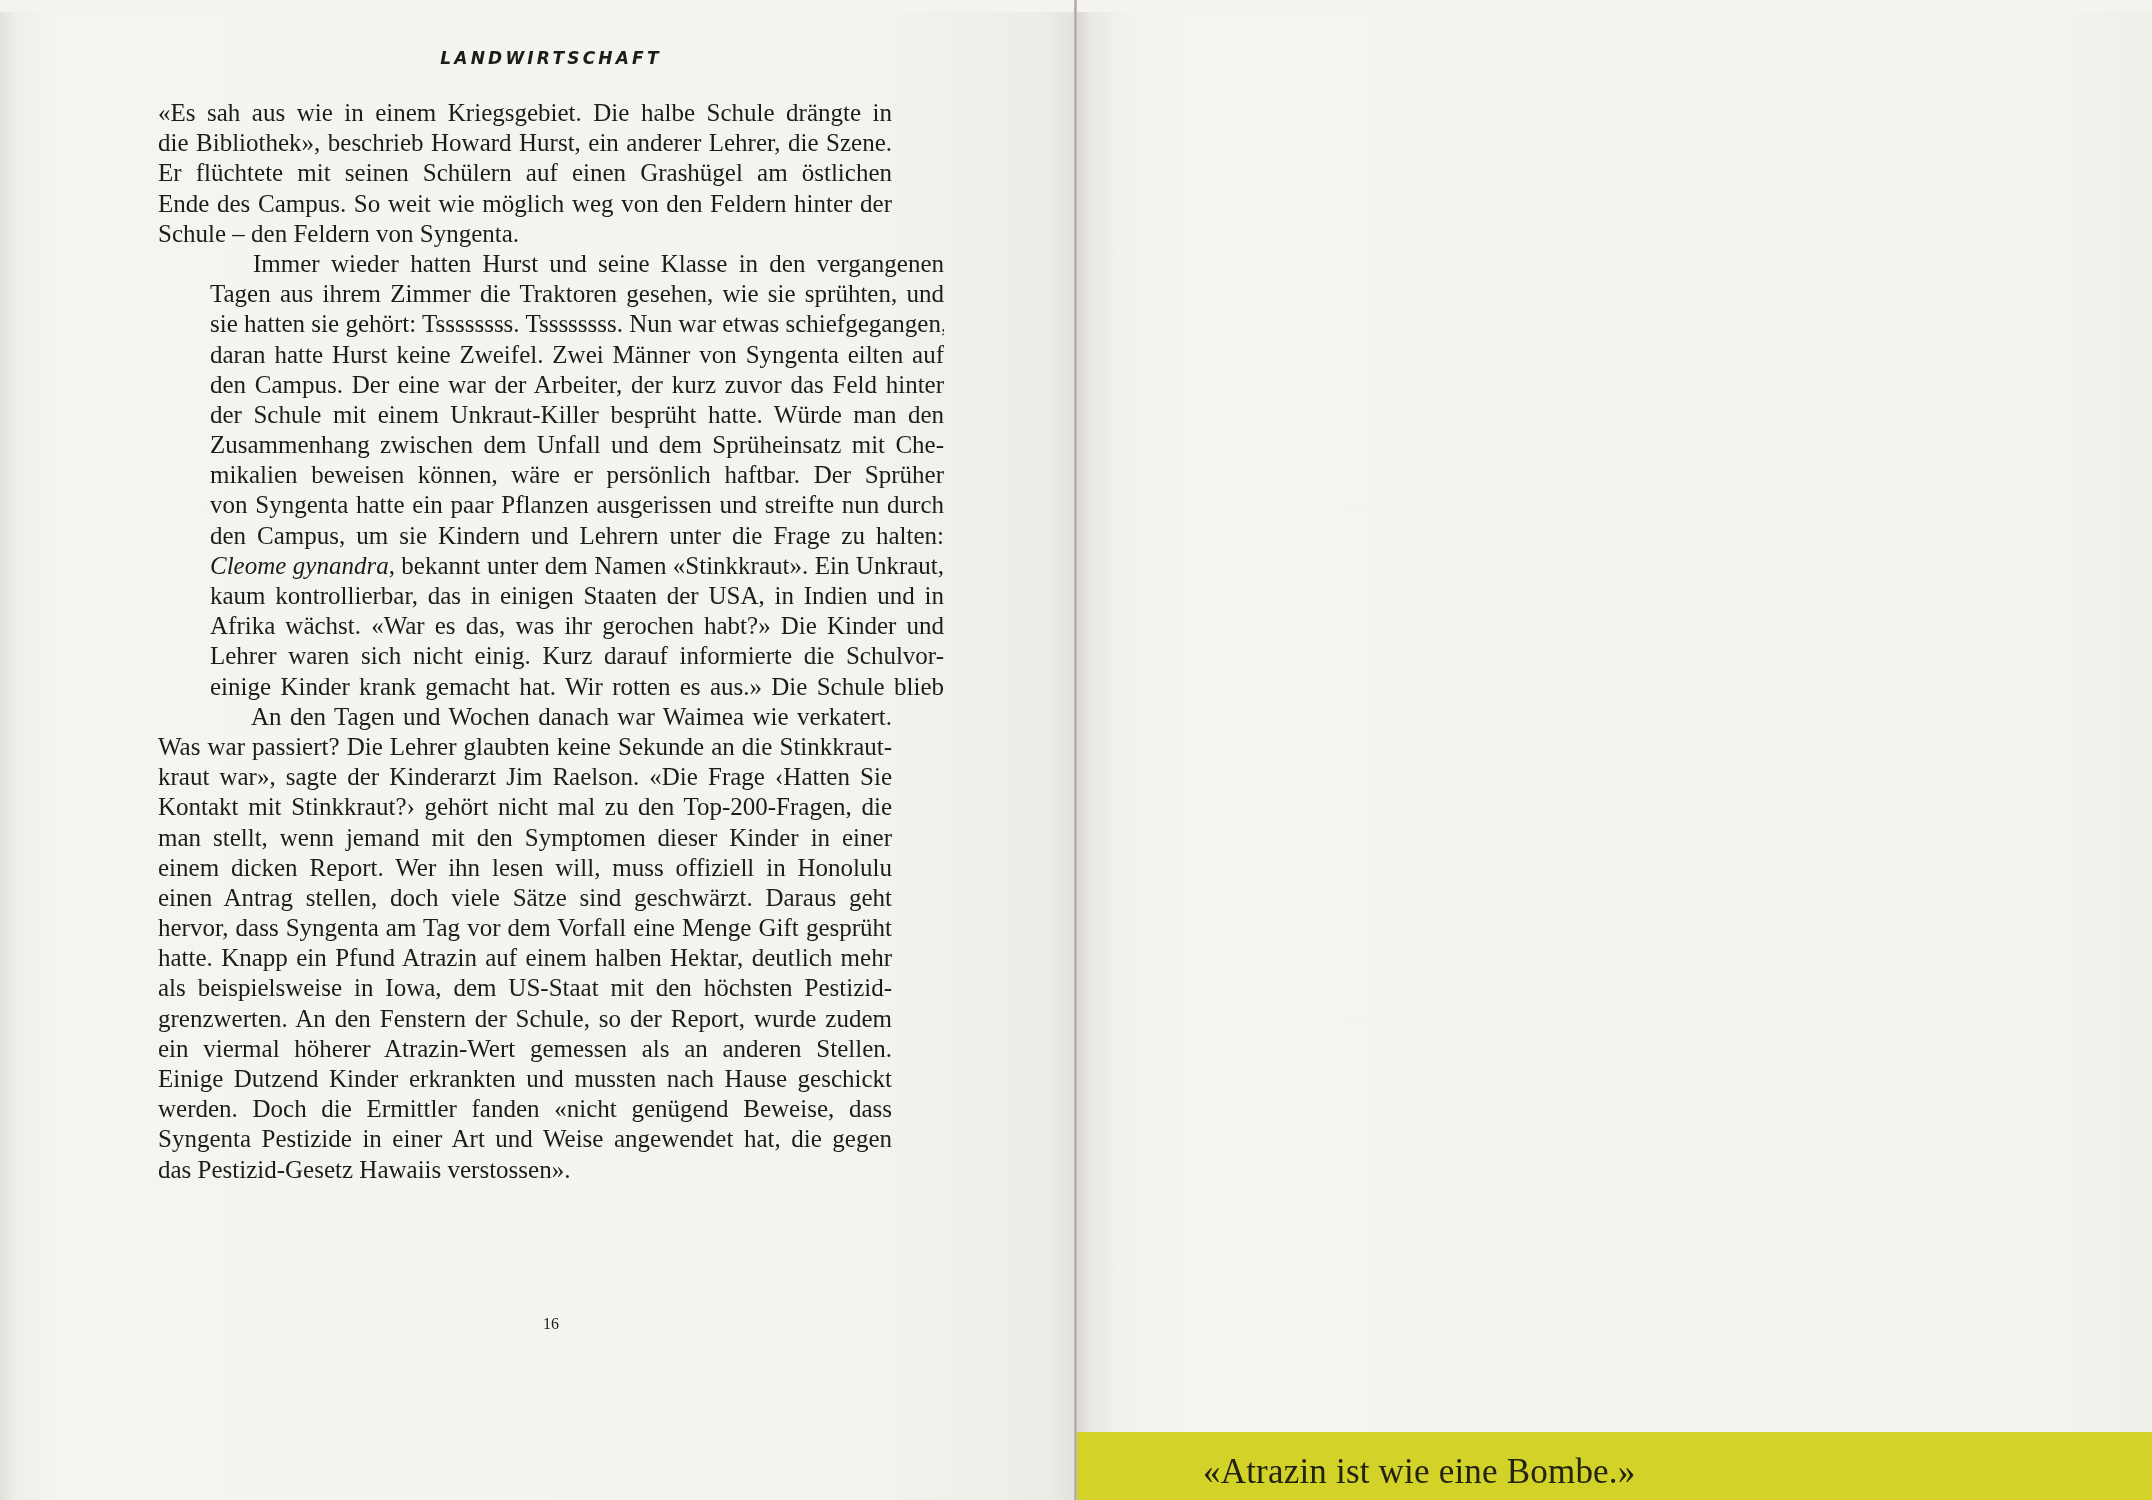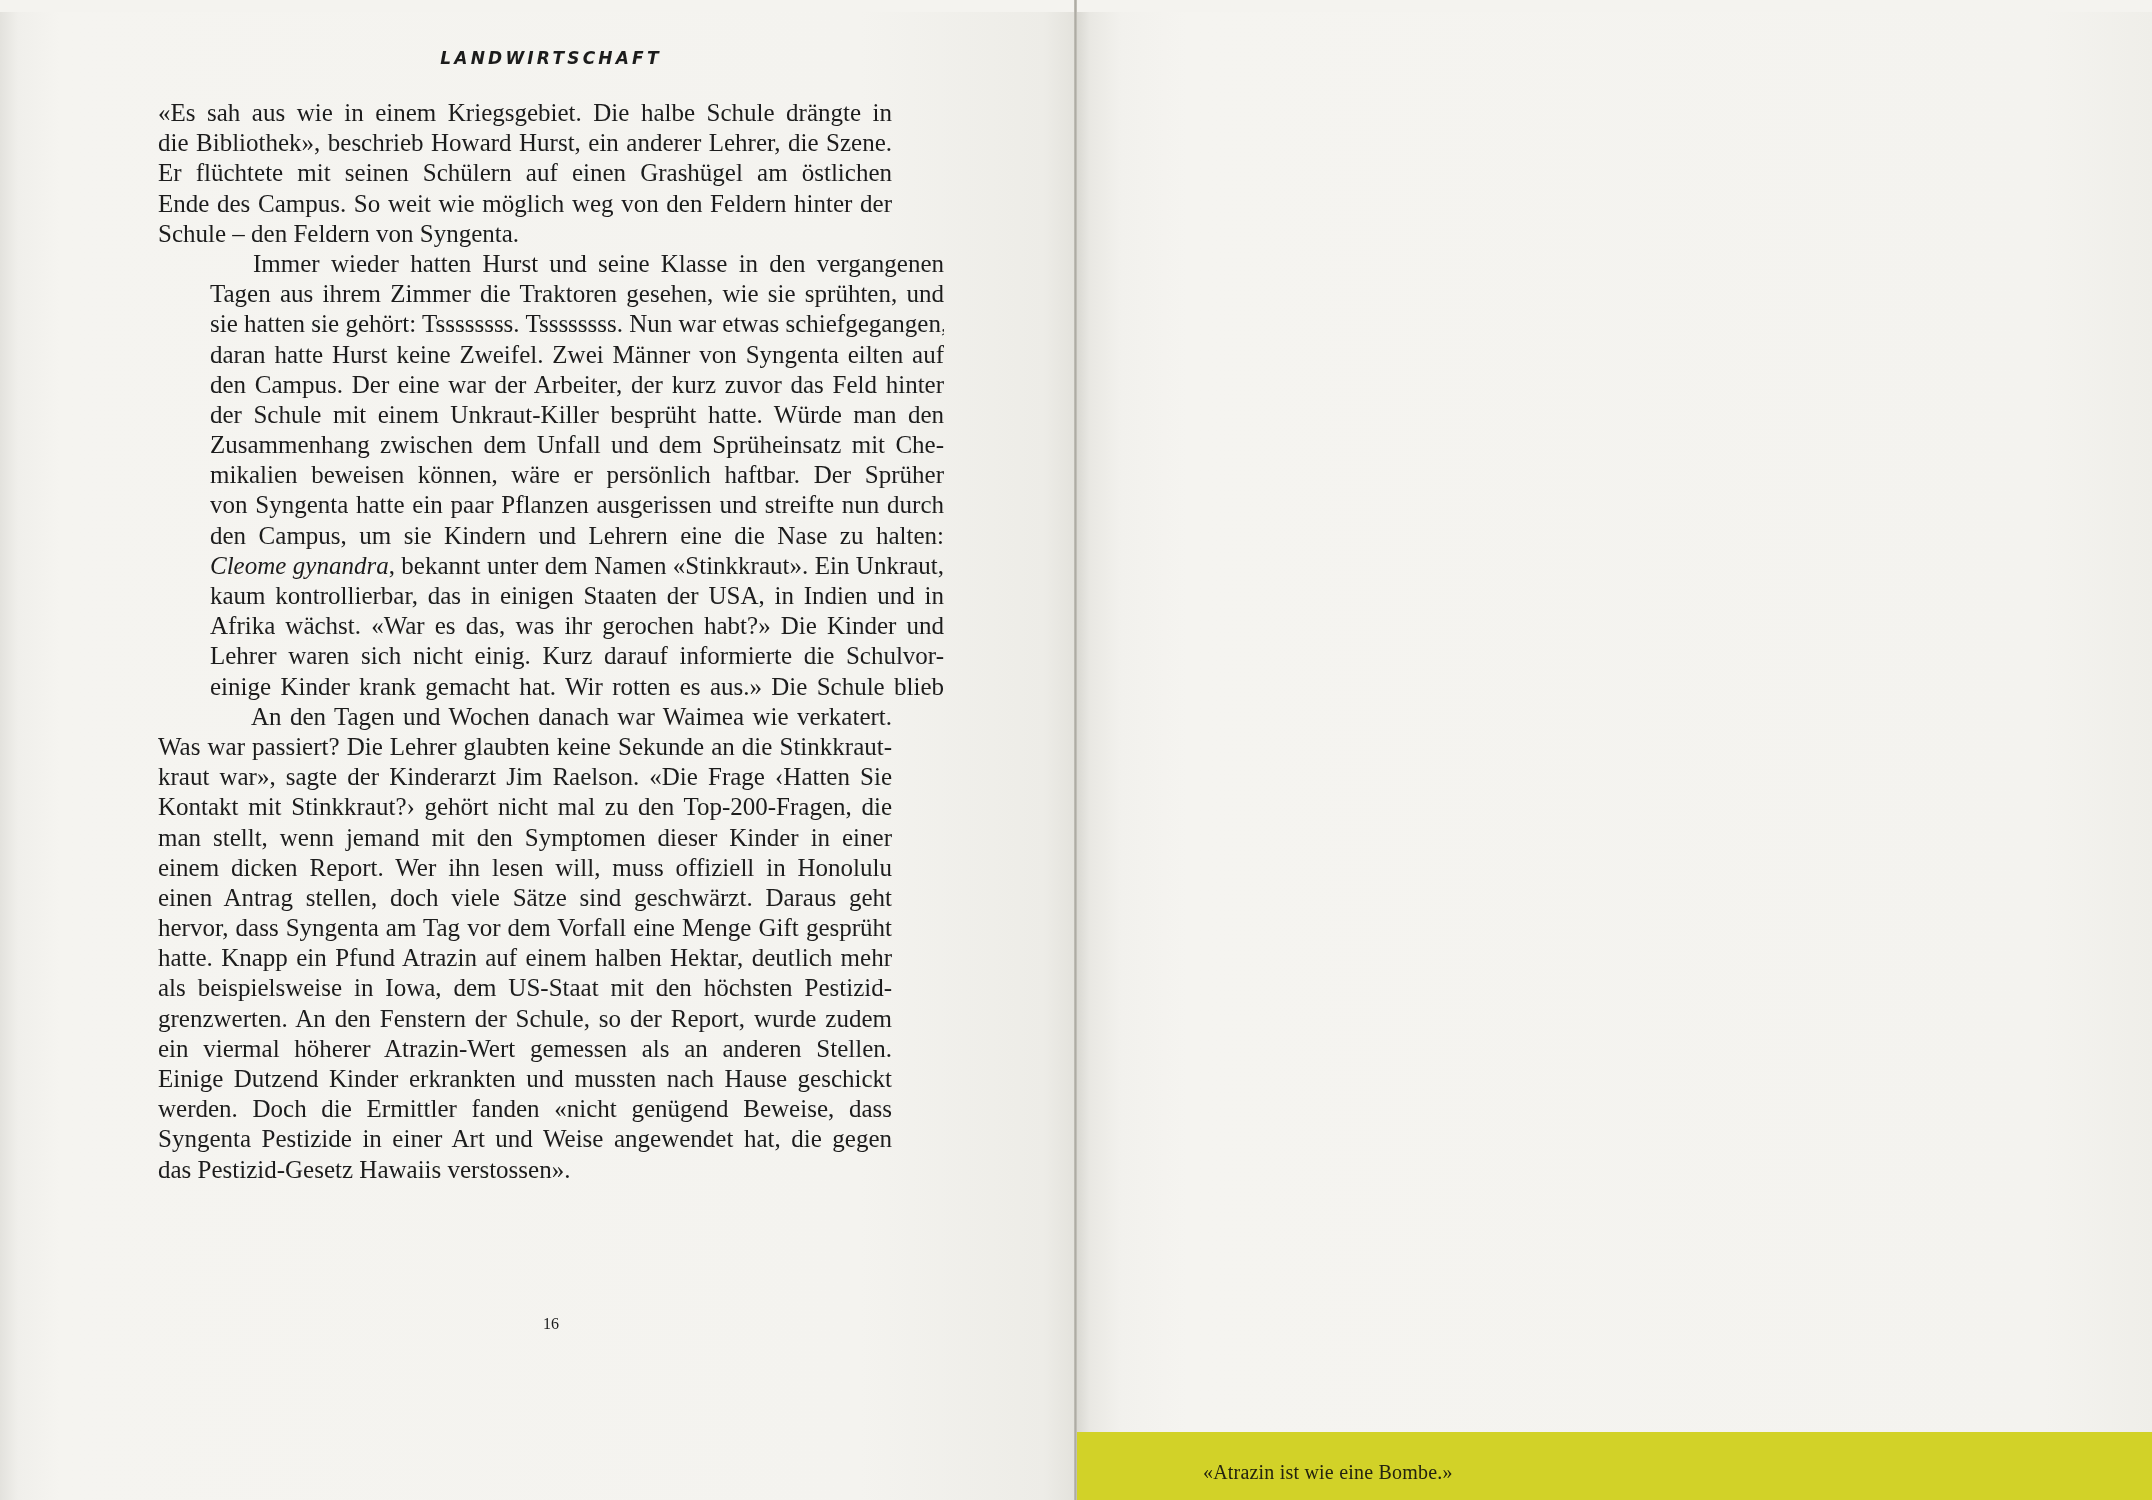--- a/index.html
+++ b/index.html
@@ -49,21 +49,21 @@
     position:absolute;top:1303px;left:0;width:100%;
     text-align:center;font-size:16px;color:#1c1c1c;
   }
   .quote-banner{
     position:absolute;left:0;bottom:0;width:1076px;height:80px;
     display:flex;align-items:center;
     box-sizing:border-box;padding-left:127px;
   }
   .quote-banner .quote-text{
     font-family:"Liberation Serif", serif;
-    font-size:20px;letter-spacing:0.2px;
+    font-size:35px;letter-spacing:0.2px;
   }
 </style>
 </head>
 <body>
 
 <div class="spread">
 
   <div class="page left">
     <div class="column">
       <div class="running-head" style="color: rgb(28, 28, 28);">LANDWIRTSCHAFT</div>
@@ -78,21 +78,21 @@
           <div class="para shifted">
             <div class="line" style="padding-left: 43px;">Immer wieder hatten Hurst und seine Klasse in den vergangenen</div>
             <div class="line">Tagen aus ihrem Zimmer die Traktoren gesehen, wie sie sprühten, und</div>
             <div class="line">sie hatten sie gehört: Tssssssss. Tssssssss. Nun war etwas schiefgegangen,</div>
             <div class="line">daran hatte Hurst keine Zweifel. Zwei Männer von Syngenta eilten auf</div>
             <div class="line">den Campus. Der eine war der Arbeiter, der kurz zuvor das Feld hinter</div>
             <div class="line">der Schule mit einem Unkraut-Killer besprüht hatte. Würde man den</div>
             <div class="line">Zusammenhang zwischen dem Unfall und dem Sprüheinsatz mit Che-</div>
             <div class="line">mikalien beweisen können, wäre er persönlich haftbar. Der Sprüher</div>
             <div class="line">von Syngenta hatte ein paar Pflanzen ausgerissen und streifte nun durch</div>
-            <div class="line">den Campus, um sie Kindern und Lehrern eine die Nase zu halten:</div>
+            <div class="line">den Campus, um sie Kindern und Lehrern unter die Frage zu halten:</div>
             <div class="line"><em>Cleome gynandra</em>, bekannt unter dem Namen «Stinkkraut». Ein Unkraut,</div>
             <div class="line">kaum kontrollierbar, das in einigen Staaten der USA, in Indien und in</div>
             <div class="line">Afrika wächst. «War es das, was ihr gerochen habt?» Die Kinder und</div>
             <div class="line">Lehrer waren sich nicht einig. Kurz darauf informierte die Schulvor-</div>
             <div class="line">einige Kinder krank gemacht hat. Wir rotten es aus.» Die Schule blieb</div>
           </div>
           <div class="para base">
             <div class="line" style="padding-left: 93px;">An den Tagen und Wochen danach war Waimea wie verkatert.</div>
             <div class="line">Was war passiert? Die Lehrer glaubten keine Sekunde an die Stinkkraut-</div>
             <div class="line">kraut war», sagte der Kinderarzt Jim Raelson. «Die Frage ‹Hatten Sie</div>

